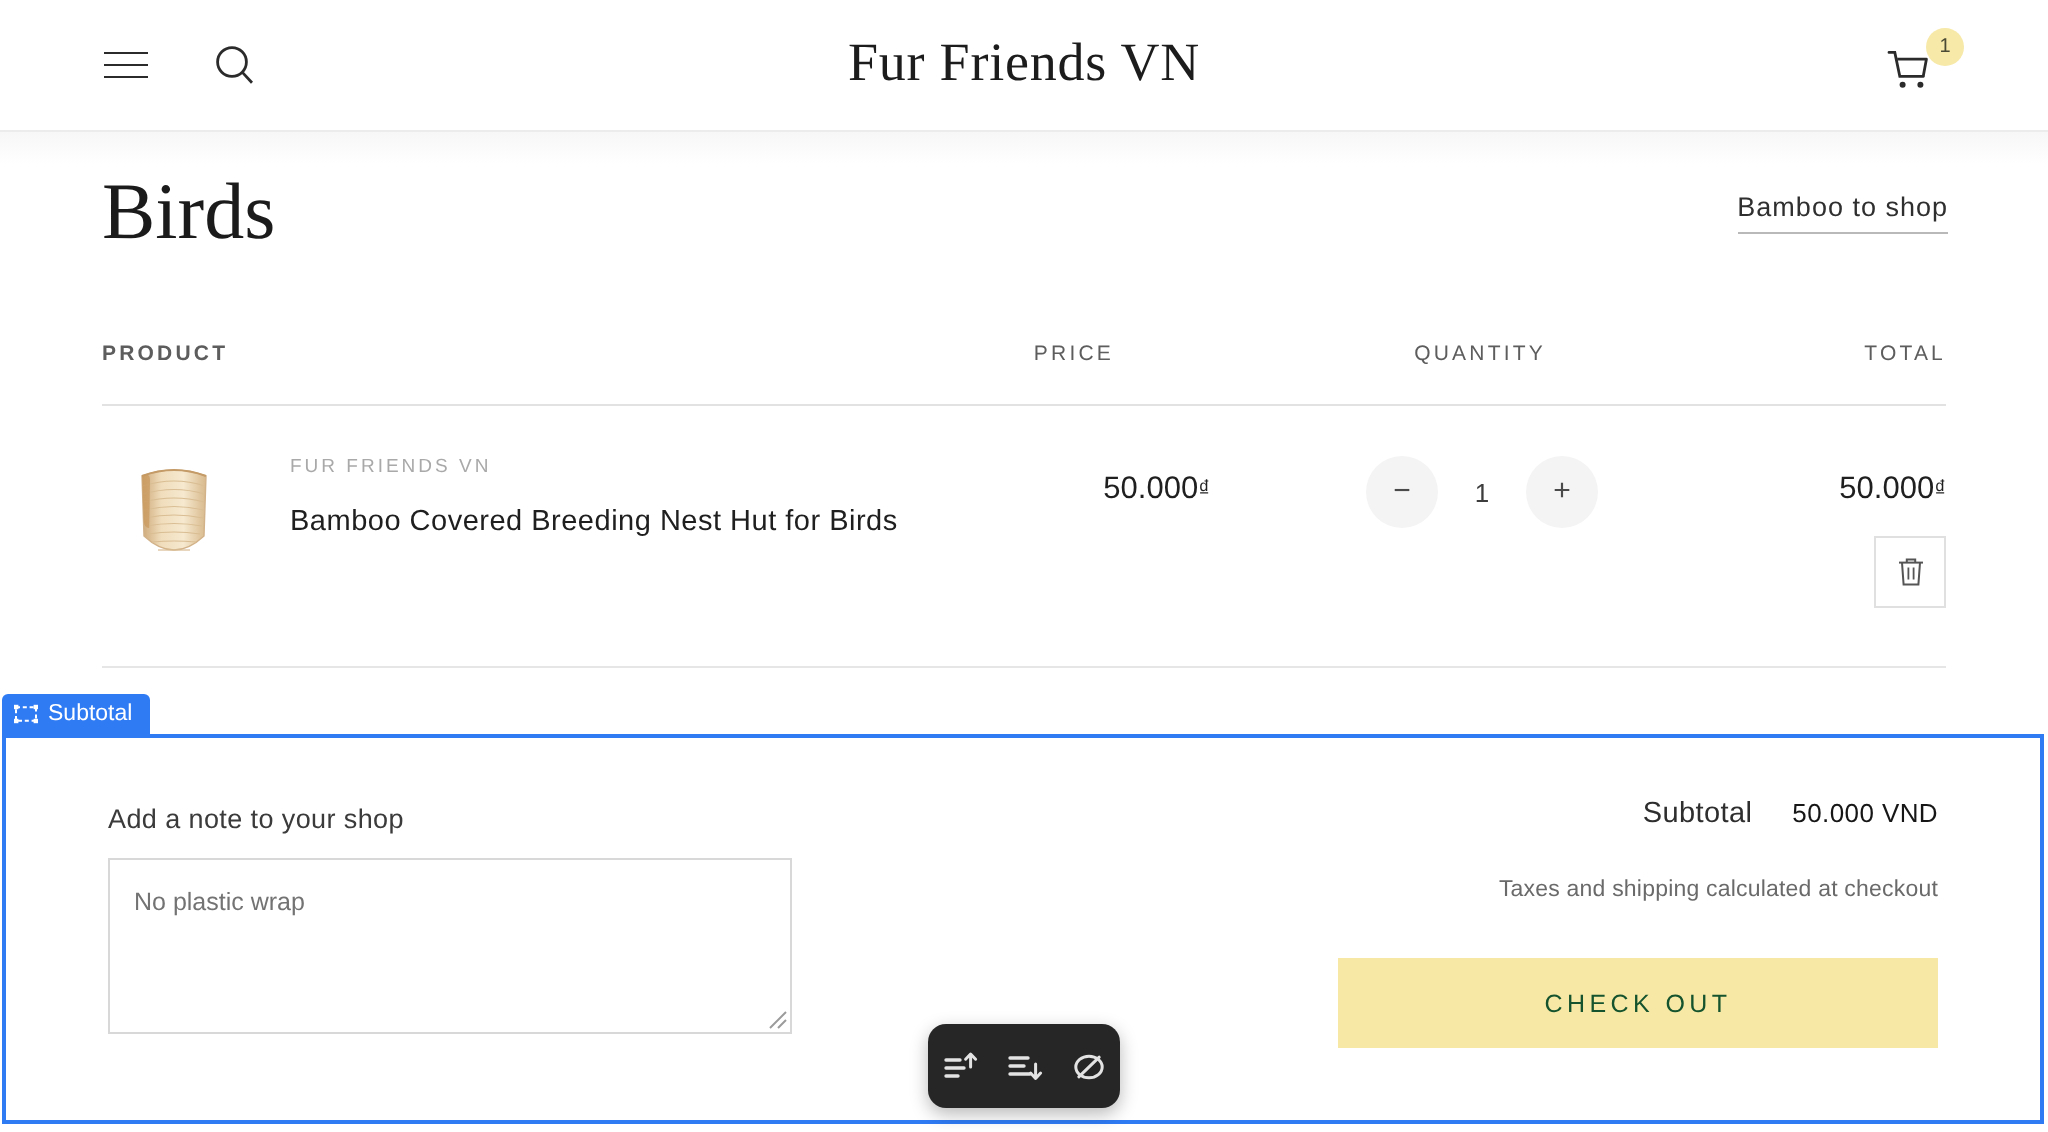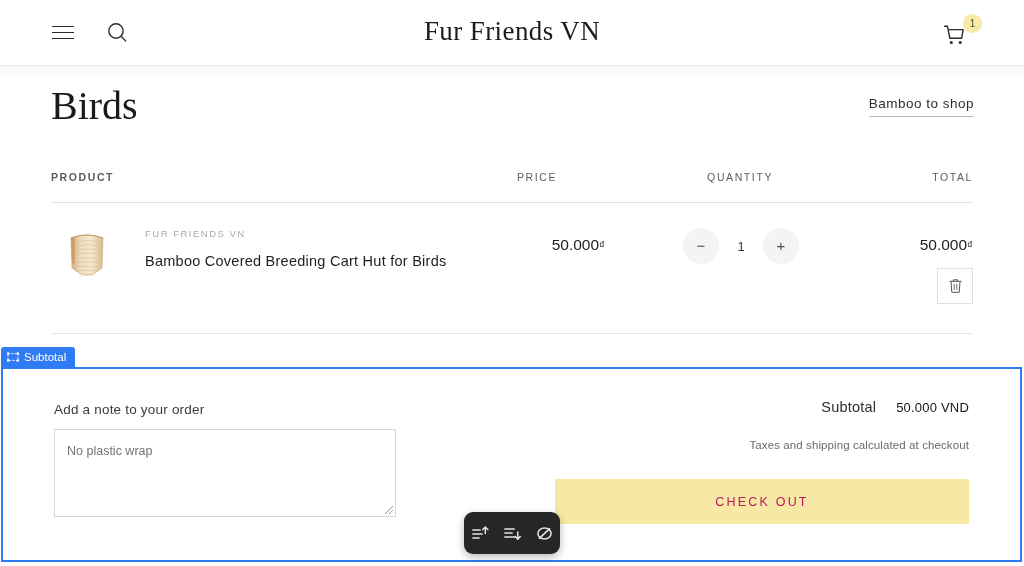--- a/index.html
+++ b/index.html
@@ -197,24 +197,24 @@
     display: flex; align-items: baseline; gap: 20px;
   }
   .sub-label { font-size: 14.5px; color: #2e2e2e; letter-spacing: 0.2px; }
   .sub-value { font-size: 13px; color: #161616; letter-spacing: 0.2px; }
   .tax-note {
     position: absolute; right: 51px; top: 70px;
     font-size: 11.5px; color: #6a6a6a; letter-spacing: 0.1px;
   }
   .checkout-btn {
     position: absolute; right: 51px; top: 110px;
-    width: 414px; height: 45px;
+    width: 300px; height: 45px;
     background: #f7e8a5; border: none; cursor: pointer;
     font-family: "Liberation Sans", sans-serif;
-    font-size: 12.5px; letter-spacing: 2.2px; color: #be185d;
+    font-size: 12.5px; letter-spacing: 2.2px; color: #14532d;
     text-transform: uppercase;
   }
 
   
   .float-toolbar {
     position: absolute; left: 464px; top: 512px;
     width: 96px; height: 42px;
     background: #262626; border-radius: 9px;
     display: flex; align-items: center; justify-content: space-around;
     box-shadow: 0 3px 9px rgba(0,0,0,0.28);
@@ -298,21 +298,21 @@
             <path d="M23 47 Q36 45 49 47"></path>
             <path d="M25 51 Q36 50 47 51"></path>
             <path d="M28 55 Q36 55 44 55"></path>
           </g>
           <path d="M20 18 Q24 16 24 20 L23.6 44 Q21 44 20.8 40 Z" fill="#c99a5e" opacity="0.75"></path>
         </svg>
       </div>
 
       <div class="prod-info">
         <div class="vendor">FUR FRIENDS VN</div>
-        <div class="prod-name">Bamboo Covered Breeding Cart Hut for Birds</div>
+        <div class="prod-name">Bamboo Covered Breeding Nest Hut for Birds</div>
       </div>
 
       <div class="cell-price">
         <span>50.000</span><span class="dong">₫</span>
       </div>
 
       <div class="qty-wrap">
         <button class="qty-btn">−</button>
         <div class="qty-val">1</div>
         <button class="qty-btn">+</button>
@@ -339,21 +339,21 @@
       <rect x="0" y="1.4" width="2.2" height="2.2" fill="#ffffff"></rect>
       <rect x="9.8" y="1.4" width="2.2" height="2.2" fill="#ffffff"></rect>
       <rect x="0" y="8.4" width="2.2" height="2.2" fill="#ffffff"></rect>
       <rect x="9.8" y="8.4" width="2.2" height="2.2" fill="#ffffff"></rect>
     </svg>
     <span>Subtotal</span>
   </div>
 
   <div class="hl-box">
 
-    <div class="note-label">Add a note to your order</div>
+    <div class="note-label">Add a note to your shop</div>
     <textarea class="note-area" placeholder="" style="">No plastic wrap</textarea>
     <svg class="resize-grip" viewBox="0 0 12 12">
       <path d="M11 3 L3 11 M11 7 L7 11" stroke="#9b9b9b" stroke-width="1" fill="none"></path>
     </svg>
 
     <div class="sub-row">
       <span class="sub-label">Subtotal</span>
       <span class="sub-value">50.000 VND</span>
     </div>
     <div class="tax-note">Taxes and shipping calculated at checkout</div>

